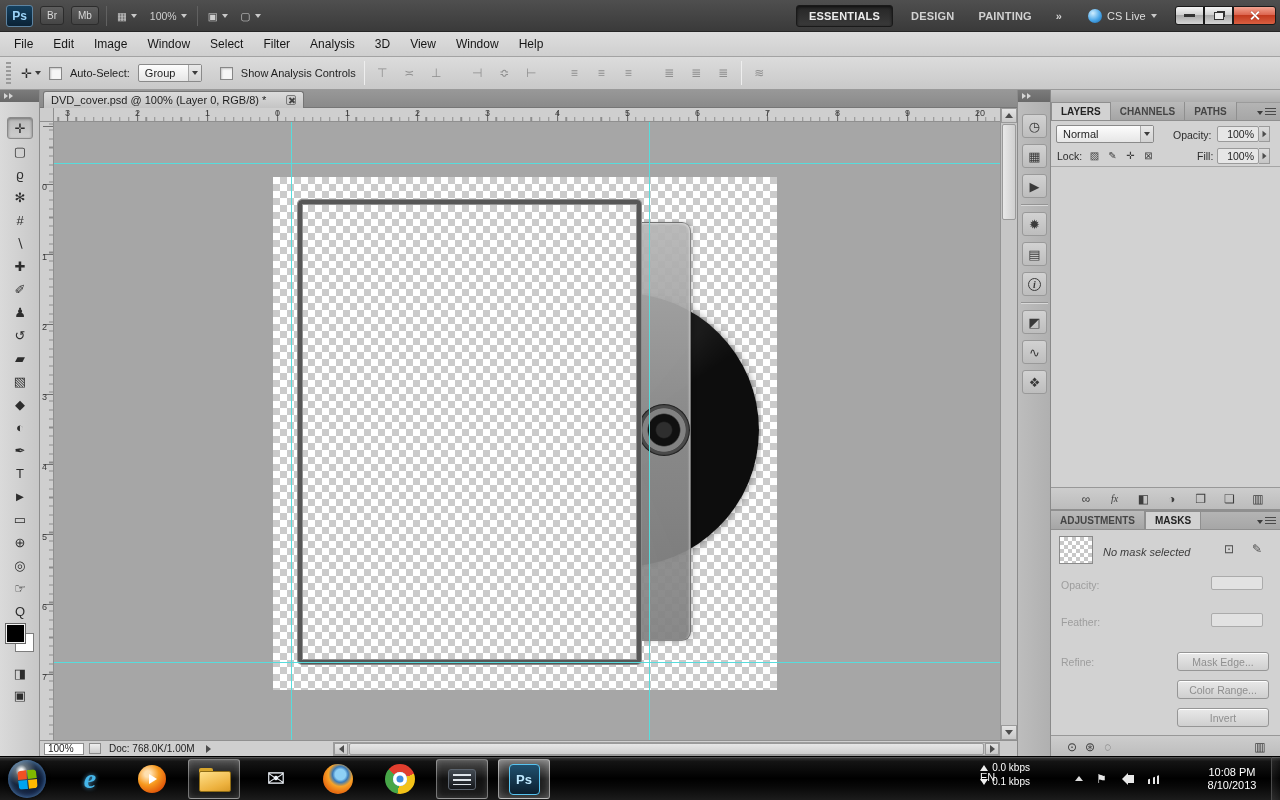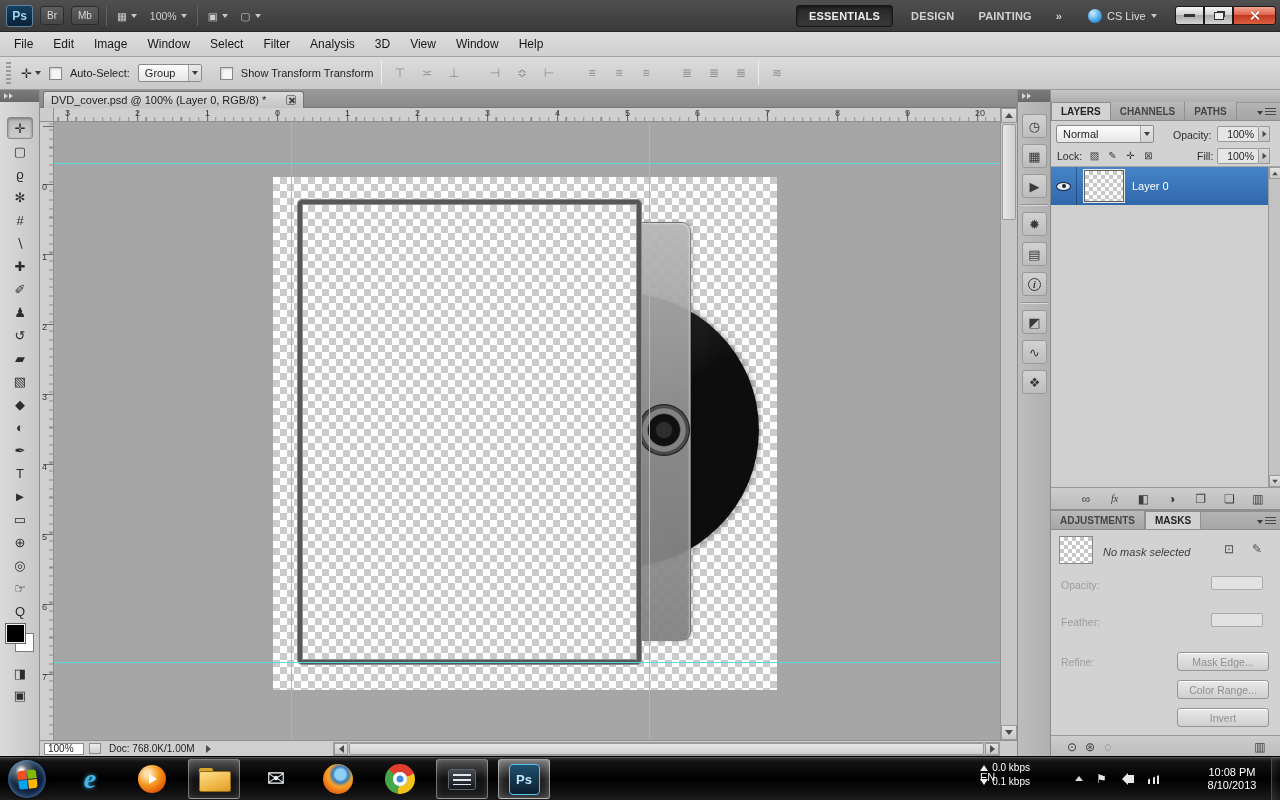--- a/index.html
+++ b/index.html
@@ -231,21 +231,21 @@
       </div>
     <div class="chk"></div>
     <span class="olbl">Auto-Select:</span>
     <div class="dd" style="width:64px">
       <span class="ddtxt">Group</span>
       <span class="ddc">
           <i class="ct"></i>
         </span>
     </div>
     <div class="chk" style="margin-left:10px"></div>
-    <span class="olbl">Show Transform Transform</span>
+    <span class="olbl">Show Analysis Controls</span>
     <div class="vsep"></div>
     <span class="algn">⊤</span>
     <span class="algn">≍</span>
     <span class="algn">⊥</span>
     <span class="algn" style="margin-left:14px">⊣</span>
     <span class="algn">≎</span>
     <span class="algn">⊢</span>
     <span class="algn" style="margin-left:16px">≡</span>
     <span class="algn">≡</span>
     <span class="algn">≡</span>
@@ -422,37 +422,20 @@
       <span class="lockico abs" style="left:54px;top:2px">✎</span>
       <span class="lockico abs" style="left:72px;top:2px">✛</span>
       <span class="lockico abs" style="left:90px;top:2px">⊠</span>
       <span class="lbl abs" style="left:146px;top:4px">Fill:</span>
       <div class="valbox abs" style="left:166px;top:2px;width:42px;height:16px">100%</div>
       <div class="valarr abs" style="left:208px;top:2px">
           <i class="tri-rt" style="transform:scale(.8)"></i>
         </div>
     </div>
 
-    <div id="layerlist">
-      <div class="layerrow">
-        <div class="eyecell">
-            <i class="eye"></i>
-          </div>
-        <div class="lthumb"></div>
-        <span class="lname">Layer 0</span>
-      </div>
-      <div class="lscroll">
-        <div class="sbtn" style="top:0;width:12px;height:12px">
-            <i class="tri-up" style="transform:scale(.7)"></i>
-          </div>
-        <div class="sbtn" style="bottom:0;width:12px;height:12px">
-            <i class="tri-dn" style="transform:scale(.7)"></i>
-          </div>
-      </div>
-    </div>
 
     <div class="pbottom" style="top:397px">
       <span class="pbico">∞</span>
       <span class="pbico fx">fx</span>
       <span class="pbico">◧</span>
       <span class="pbico">◑</span>
       <span class="pbico">❐</span>
       <span class="pbico">❏</span>
       <span class="pbico">▥</span>
     </div>

